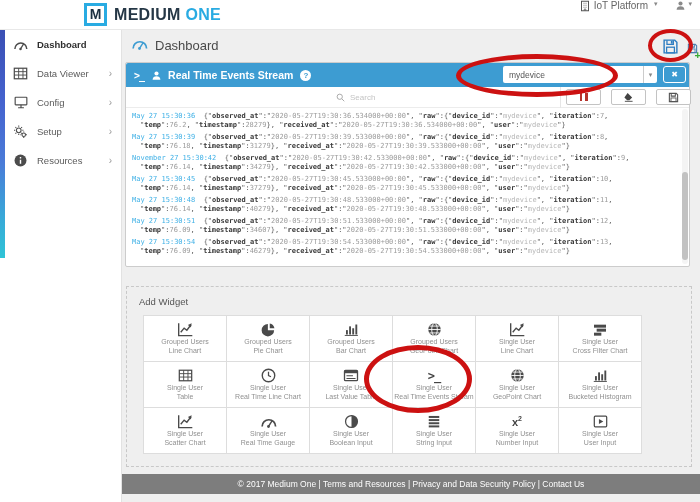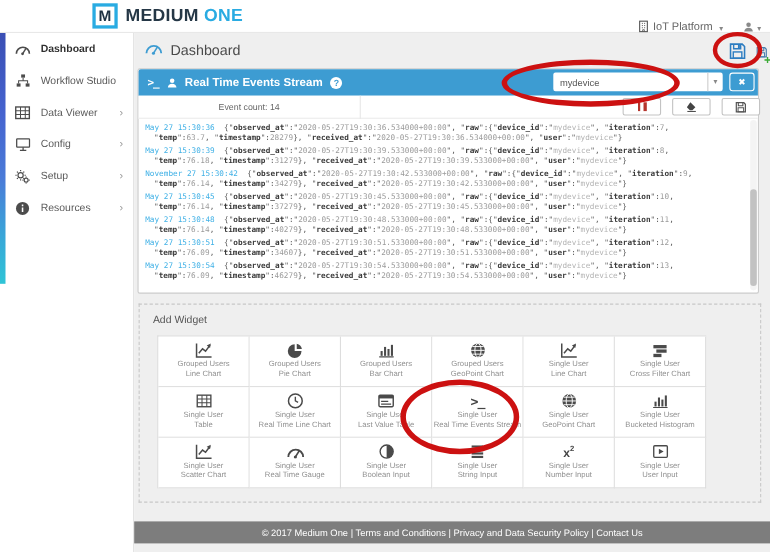--- a/index.html
+++ b/index.html
@@ -11,21 +11,21 @@
   body{font-family:"Liberation Sans",sans-serif;background:#fff;}
   .app{position:relative;width:700px;height:502px;overflow:hidden;background:#fff;}
 
   
   .topbar{position:absolute;left:0;top:0;width:700px;height:30px;background:#fff;border-bottom:1px solid #e8e8e8;}
   .logo{position:absolute;left:84px;top:3px;display:flex;align-items:center;}
   .logo-box{display:inline-block;width:23px;height:23px;border:3px solid var(--brand-blue);color:#1d3041;font-weight:bold;font-size:14px;line-height:17px;text-align:center;}
   .brand{margin-left:7px;font-weight:bold;font-size:16px;letter-spacing:.3px;}
   .brand-dark{color:var(--brand-dark);}
   .brand-blue{color:var(--brand-blue);}
-  .topbar-right{position:absolute;right:6px;top:0;height:30px;display:flex;align-items:flex-end;}
+  .topbar-right{position:absolute;right:6px;top:0;height:30px;display:flex;align-items:flex-start;}
   .platform-label{font-size:10px;color:#666;margin:0 4px 0 4px;}
   .caret{font-size:7px;color:#888;margin:0 2px;}
   .tr-gap{width:16px;}
   .icon{display:inline-flex;align-items:center;justify-content:center;color:#555;}
 
   
   .sidebar{position:absolute;left:0;top:30px;width:122px;height:472px;background:#fff;border-right:1px solid #e2e2e2;}
   .accent-strip{position:absolute;left:0;top:0;width:5px;height:228px;
     background:linear-gradient(180deg,#3a4fb4 0%,#4563cf 32%,#4a7bd8 58%,#38a8d8 82%,#2fc4d6 100%);}
   .nav-item{position:relative;height:29px;display:flex;align-items:center;padding-left:13px;cursor:pointer;}
@@ -75,21 +75,21 @@
   .l2{padding-left:8px;}
   .lt{color:var(--timestamp-blue);}
   .lk{color:#3a3a3a;font-weight:bold;}
   .lv{color:#9b9b9b;}
   .lm{color:#b4b4b4;}
   .ln{color:#9b9b9b;}
   .scrollbar{position:absolute;right:1px;top:46px;bottom:2px;width:6px;background:#f4f4f4;border-radius:3px;}
   .thumb{position:absolute;bottom:4px;left:0;width:6px;height:88px;background:#c2c2c2;border-radius:3px;}
 
   
-  .addwidget-panel{position:absolute;left:4px;top:246px;width:566px;height:181px;border:1px dashed #c8c8c8;}
+  .addwidget-panel{position:absolute;left:4px;top:256px;width:566px;height:181px;border:1px dashed #c8c8c8;}
   .aw-title{position:absolute;left:12px;top:9px;font-size:9.5px;color:#555;}
   .widget-grid{position:absolute;left:16px;top:28px;display:grid;grid-template-columns:repeat(6,83px);grid-auto-rows:46px;border-top:1px solid #ddd;border-left:1px solid #ddd;}
   .wg-cell{background:#fff;border-right:1px solid #ddd;border-bottom:1px solid #ddd;text-align:center;padding-top:4px;cursor:pointer;}
   .wg-icon{display:block;height:17px;line-height:17px;color:#4a4a4a;}
   .wg-line{font-size:7px;line-height:9px;color:#909090;}
   .t-icon{font:bold 12px "DejaVu Sans Mono",monospace;color:#444;letter-spacing:-1px;}
   .x2-icon{font:bold 11px "Liberation Sans",sans-serif;color:#444;}
   .x2-icon sup{font-size:7px;}
 
   
@@ -140,31 +140,20 @@
     <nav id="sidebar-nav">
         <div class="nav-item active">
           <span class="icon">
             <svg width="17" height="13" viewBox="0 0 24 18">
               <path d="M3 16a9.5 9.5 0 0 1 19 0" fill="none" stroke="currentColor" stroke-width="2.4"></path>
               <path d="M12 16l5-8" stroke="currentColor" stroke-width="2"></path>
               <circle cx="12" cy="16" r="2" fill="currentColor"></circle>
             </svg>
           </span>
           <span class="nav-label">Dashboard</span>
-        </div>
-        <div class="nav-item">
-          <span class="icon">
-            <svg width="14" height="13" viewBox="0 0 24 22">
-              <rect x="9" y="1" width="6" height="5" fill="currentColor"></rect>
-              <rect x="2" y="15" width="6" height="5" fill="currentColor"></rect>
-              <rect x="16" y="15" width="6" height="5" fill="currentColor"></rect>
-              <path d="M12 6v5M5 15v-4h14v4" fill="none" stroke="currentColor" stroke-width="1.6"></path>
-            </svg>
-          </span>
-          <span class="nav-label">Workflow Studio</span>
         </div>
         <div class="nav-item">
           <span class="icon">
             <svg width="15" height="13" viewBox="0 0 24 21">
               <rect x="2" y="2" width="20" height="17" fill="none" stroke="currentColor" stroke-width="2"></rect>
               <path d="M2 7.5h20M2 13h20M9 2v17M16 2v17" stroke="currentColor" stroke-width="1.5"></path>
             </svg>
           </span>
           <span class="nav-label">Data Viewer</span>
           <span class="nav-chev">›</span>
@@ -247,21 +236,29 @@
         <span class="widget-title">Real Time Events Stream</span>
         <span class="help">?</span>
         <div class="device-select">
           <input value="mydevice" style="">
           <span class="dd">▾</span>
         </div>
         <button class="close-btn">✖</button>
       </div>
 
       <div class="widget-toolbar">
-        <div class="cell count">Event count: 14</div>
+        <div class="cell search">
+          <span class="icon mag">
+              <svg width="9" height="9" viewBox="0 0 24 24">
+                <circle cx="10" cy="10" r="7" fill="none" stroke="currentColor" stroke-width="2.6"></circle>
+                <path d="M15.5 15.5L22 22" stroke="currentColor" stroke-width="2.6"></path>
+              </svg>
+            </span>
+          <input placeholder="Search" style="">
+        </div>
         <button class="tb-btn pause">
             <span class="pbar"></span>
             <span class="pbar"></span>
           </button>
         <button class="tb-btn erase">
             <span class="icon eraser-i">
               <svg width="11" height="10" viewBox="0 0 24 22">
                 <path d="M10 2l10 10-6 6H9l-6-6z" fill="currentColor"></path>
                 <path d="M4 20.5h17" stroke="currentColor" stroke-width="2"></path>
               </svg>
@@ -274,21 +271,21 @@
                 <path d="M7 3v6h9V3" fill="none" stroke="currentColor" stroke-width="2.2"></path>
                 <rect x="6.5" y="13" width="11" height="8" fill="none" stroke="currentColor" stroke-width="2"></rect>
               </svg>
             </span>
           </button>
       </div>
 
       <div class="log-area" id="log-area">
           <div class="log-entry">
             <div class="l1"><span class="lt">May 27 15:30:36</span>&nbsp; {"<span class="lk">observed_at</span>":"<span class="lv">2020-05-27T19:30:36.534000+00:00</span>", "<span class="lk">raw</span>":{"<span class="lk">device_id</span>":"<span class="lm">mydevice</span>", "<span class="lk">iteration</span>":<span class="ln">7</span>,</div>
-            <div class="l2">"<span class="lk">temp</span>":<span class="ln">63.7</span>, "<span class="lk">timestamp</span>":<span class="ln">28279</span>}, "<span class="lk">received_at</span>":"<span class="lv">2020-05-27T19:30:36.534000+00:00</span>", "<span class="lk">user</span>":"<span class="lm">mydevice</span>"}</div>
+            <div class="l2">"<span class="lk">temp</span>":<span class="ln">76.2</span>, "<span class="lk">timestamp</span>":<span class="ln">28279</span>}, "<span class="lk">received_at</span>":"<span class="lv">2020-05-27T19:30:36.534000+00:00</span>", "<span class="lk">user</span>":"<span class="lm">mydevice</span>"}</div>
           </div>
           <div class="log-entry">
             <div class="l1"><span class="lt">May 27 15:30:39</span>&nbsp; {"<span class="lk">observed_at</span>":"<span class="lv">2020-05-27T19:30:39.533000+00:00</span>", "<span class="lk">raw</span>":{"<span class="lk">device_id</span>":"<span class="lm">mydevice</span>", "<span class="lk">iteration</span>":<span class="ln">8</span>,</div>
             <div class="l2">"<span class="lk">temp</span>":<span class="ln">76.18</span>, "<span class="lk">timestamp</span>":<span class="ln">31279</span>}, "<span class="lk">received_at</span>":"<span class="lv">2020-05-27T19:30:39.533000+00:00</span>", "<span class="lk">user</span>":"<span class="lm">mydevice</span>"}</div>
           </div>
           <div class="log-entry">
             <div class="l1"><span class="lt">November 27 15:30:42</span>&nbsp; {"<span class="lk">observed_at</span>":"<span class="lv">2020-05-27T19:30:42.533000+00:00</span>", "<span class="lk">raw</span>":{"<span class="lk">device_id</span>":"<span class="lm">mydevice</span>", "<span class="lk">iteration</span>":<span class="ln">9</span>,</div>
             <div class="l2">"<span class="lk">temp</span>":<span class="ln">76.14</span>, "<span class="lk">timestamp</span>":<span class="ln">34279</span>}, "<span class="lk">received_at</span>":"<span class="lv">2020-05-27T19:30:42.533000+00:00</span>", "<span class="lk">user</span>":"<span class="lm">mydevice</span>"}</div>
           </div>
           <div class="log-entry">
@@ -466,19 +463,19 @@
             <span class="wg-icon"><svg width="15" height="13" viewBox="0 0 24 21">
                 <rect x="2" y="2" width="20" height="17" rx="1.5" fill="none" stroke="currentColor" stroke-width="2"></rect>
                 <path d="M9.5 6.5l7 4-7 4z" fill="currentColor"></path>
               </svg></span>
             <div class="wg-line">Single User</div>
             <div class="wg-line">User Input</div>
           </div>
         </div>
     </section>
 
-    <footer class="footer" id="footer"><span>© 2017 Medium One</span> | <a>Terms and Conditions</a> | <a>Privacy and Data Security Policy</a> | <a>Contact Us</a></footer>
+    <footer class="footer" id="footer"><span>© 2017 Medium One</span> | <a>Terms and Resources</a> | <a>Privacy and Data Security Policy</a> | <a>Contact Us</a></footer>
   </main>
 
   <div class="red-circle c1"></div>
   <div class="red-circle c2"></div>
   <div class="red-circle c3"></div>
 </div>
 
 </body></html>

